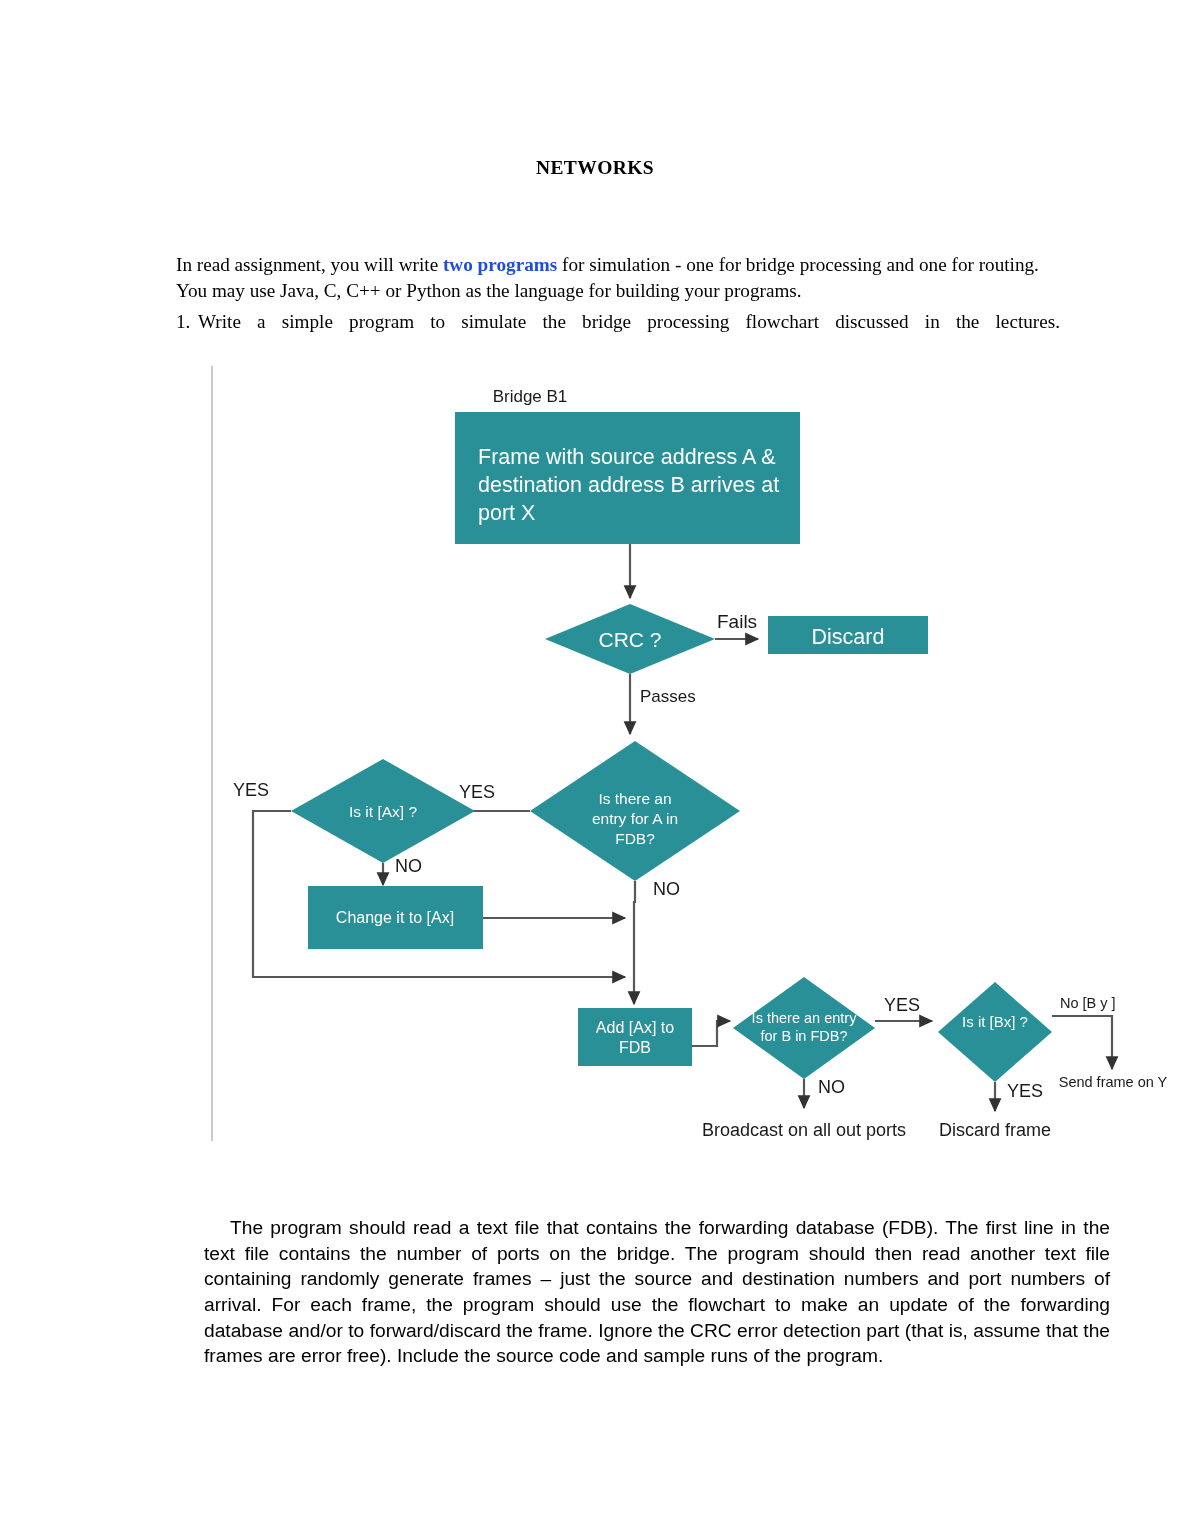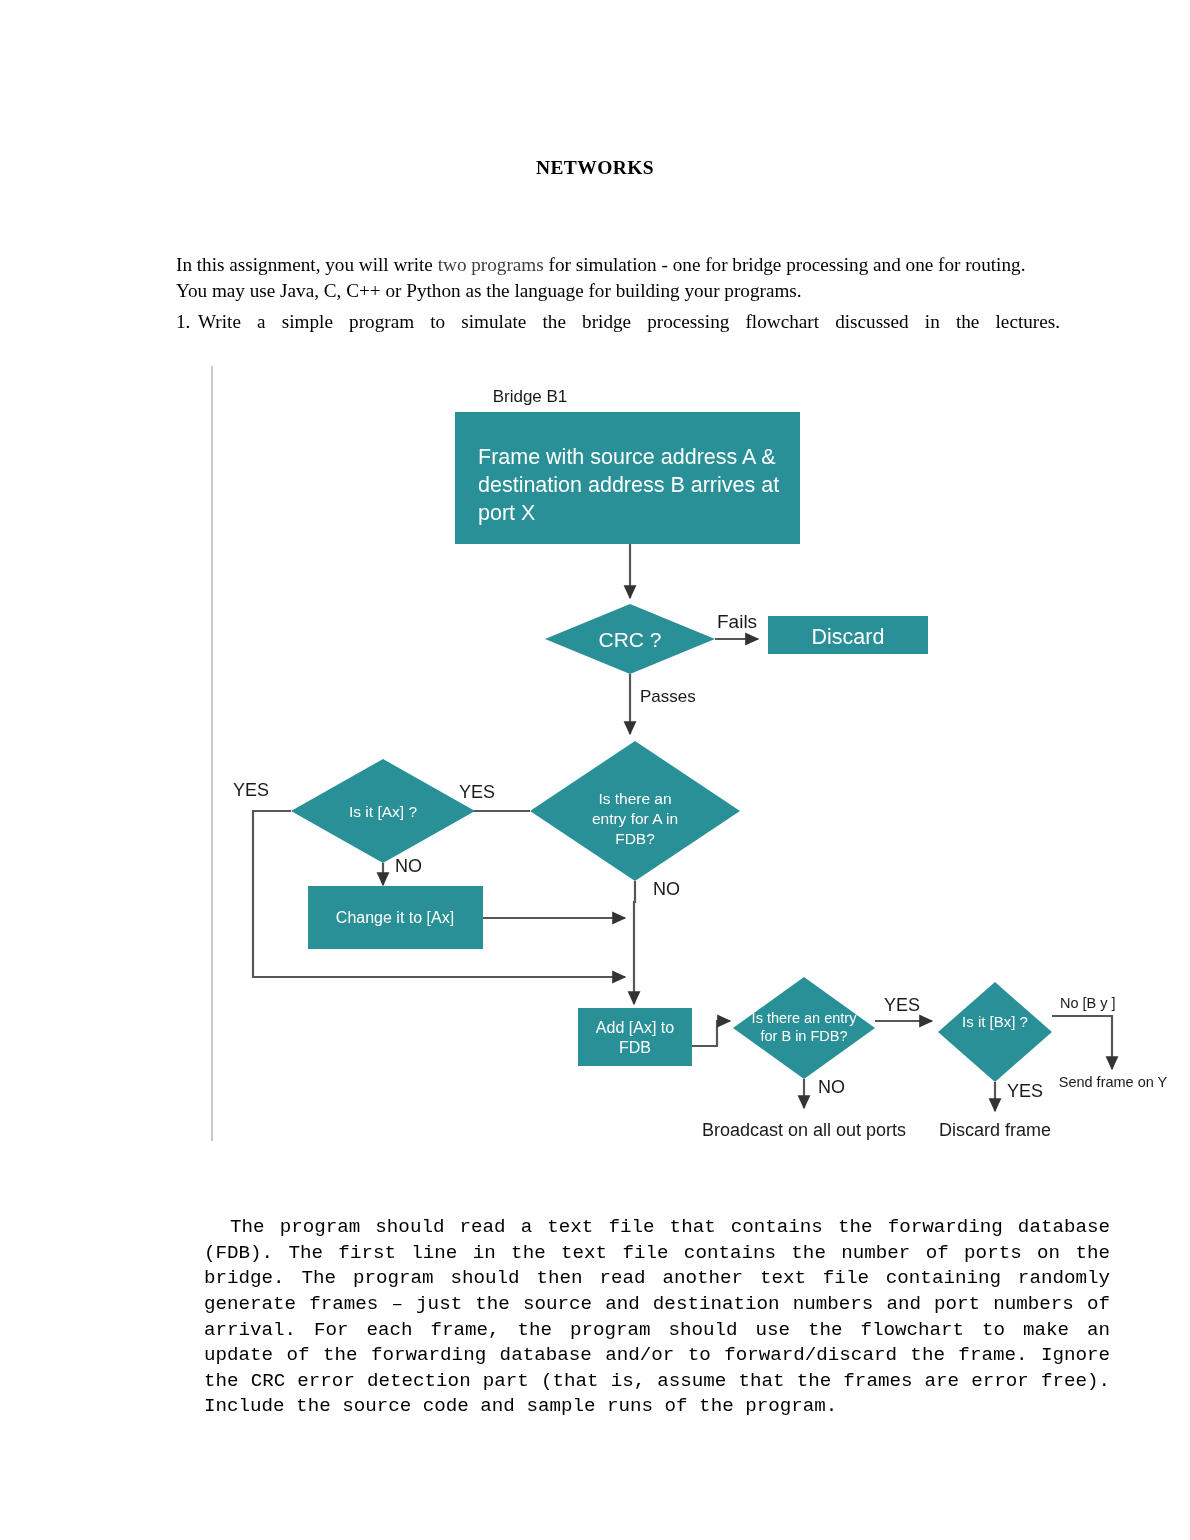--- a/index.html
+++ b/index.html
@@ -43,22 +43,22 @@
     position: absolute;
     left: 176px;
     top: 233px;
     width: 865px;
     font-size: 19.2px;
     line-height: 25.5px;
     text-align: left;
     font-family: "Liberation Serif", serif;
   }
   .hl-red {
-    color: #404040;
-    font-weight: normal;
+    color: #1d4ed8;
+    font-weight: bold;
     margin-top: 20px;
   }
 
   .numbered-item {
     position: absolute;
     left: 176px;
     top: 309px;
     width: 884px;
     font-size: 19.2px;
     line-height: 25.5px;
@@ -78,21 +78,21 @@
 
   .closing-para {
     position: absolute;
     left: 204px;
     top: 1196px;
     width: 906px;
     font-size: 19.2px;
     line-height: 25.6px;
     text-align: justify;
     text-indent: 26px;
-    font-family: Liberation Mono, monospace;
+    font-family: Liberation Sans, sans-serif;
   }
 
   
   #flowchart {
     position: absolute;
     left: 205px;
     top: 366px;
     width: 965px;
     height: 790px;
   }
@@ -129,21 +129,21 @@
   .fc-arrowhead { fill: #333333; }
 </style>
 </head>
 <body>
 
 <div class="page">
 
   <div class="doc-title" id="title-networks">NETWORKS</div>
 
 
-  <p class="intro-para"><span>In this assignment, you will write </span><span class="hl-red">two programs</span><span> for simulation - one for bridge processing and one for routing. You may use Java, C, C++ or Python as the language for building your programs.</span></p>
+  <p class="intro-para"><span>In read assignment, you will write </span><span class="hl-red">two programs</span><span> for simulation - one for bridge processing and one for routing. You may use Java, C, C++ or Python as the language for building your programs.</span></p>
 
   <div class="numbered-item">
     <span class="num">1.</span>
     <span class="txt">Write a simple program to simulate the bridge processing flowchart discussed in the lectures.</span>
   </div>
 
   <div id="flowchart">
     <div id="figure-left-rule"></div>
 
     <svg viewBox="0 0 965 790" xmlns="http://www.w3.org/2000/svg">

